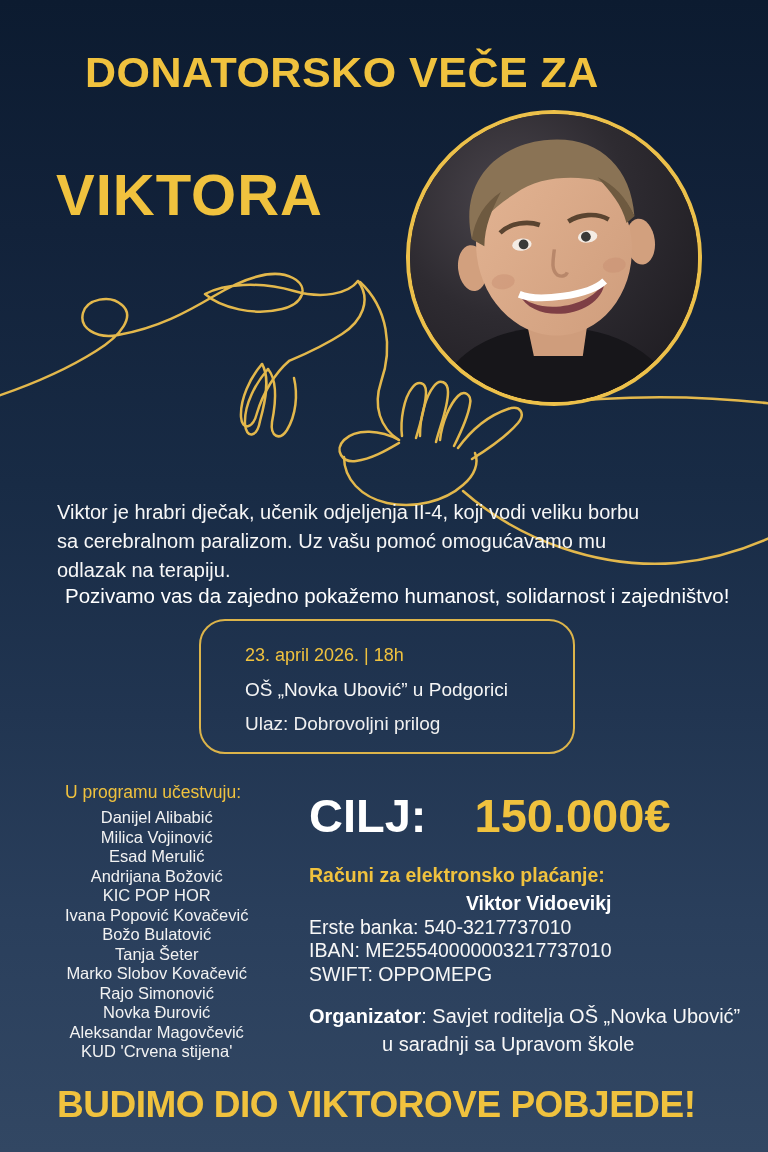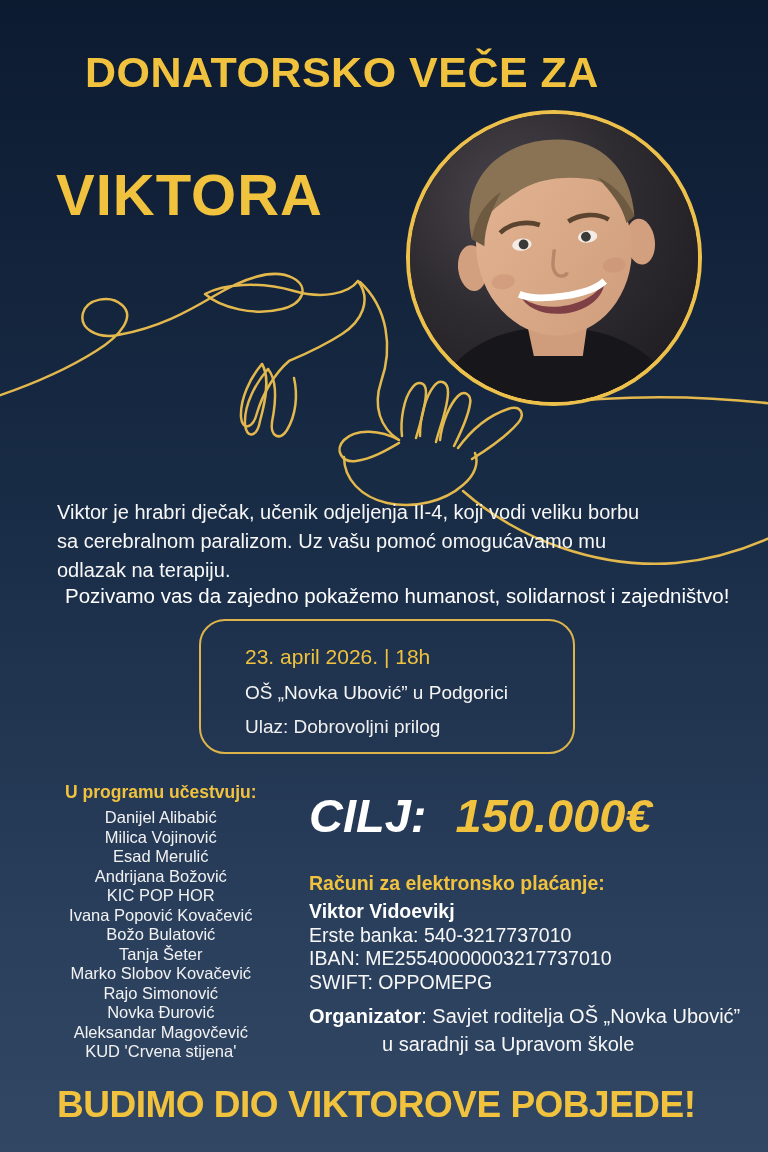--- a/index.html
+++ b/index.html
@@ -44,37 +44,37 @@
     position:absolute; left:65px; top:584px;
     color:#ffffff; font-size:20.5px;
   }
   
   .event-box {
     position:absolute; left:199px; top:619px;
     width:376px; height:135px;
     border:2px solid #dcb44a; border-radius:26px;
     padding:24px 0 0 44px;
   }
-  .event-date   { color:var(--accent); font-size:21px; margin-bottom:13px; }
+  .event-date   { color:var(--accent); font-size:18px; margin-bottom:13px; }
   .event-place  { color:#f5f5f5; font-size:19px; margin-bottom:12px; }
   .event-entry  { color:#f0f0f0; font-size:19px; }
   
   .program { position:absolute; left:65px; top:782px; }
-  .program-header { color:var(--accent); font-size:17.5px; font-weight:bold; margin-bottom:5px; }
+  .program-header { color:var(--accent); font-size:17.5px; font-weight:normal; margin-bottom:5px; }
   .program-list { list-style:none; }
   .program-list li { color:#f2f2f2; font-size:16.5px; line-height:19.5px;text-align:center; }
   
-  .goal { position:absolute; left:309px; top:788px; display:flex; align-items:baseline; gap:29px;font-style:italic; }
+  .goal { position:absolute; left:309px; top:788px; display:flex; align-items:baseline; gap:48px; }
   .goal-label  { color:#ffffff; font-size:47px; font-weight:bold; }
   .goal-amount { color:var(--accent); font-size:47px; font-weight:bold; }
   
   .payment { position:absolute; left:309px; top:864px; }
-  .payment-header { color:var(--accent); font-size:19.5px; font-weight:bold; margin-bottom:5px;margin-top:8px; }
+  .payment-header { color:var(--accent); font-size:19.5px; font-weight:bold; margin-bottom:5px; }
   .payment-line   { color:#f7f7f7; font-size:19.5px; line-height:23.5px; }
-  .payment-name   { font-weight:bold; color:#ffffff; }
+  .payment-name   { font-weight:bold; color:#ffffff;text-align:right; }
   
   .organizer { position:absolute; left:309px; top:1002px; color:#f7f7f7; font-size:20px; line-height:28px; }
   .organizer b { color:#ffffff; }
   .organizer-line2 { padding-left:73px; }
   
   .footer {
     position:absolute; left:57px; top:1084px;
     color:var(--accent); font-size:37px; font-weight:bold; letter-spacing:-0.5px;text-align:center;
   }
 </style>

